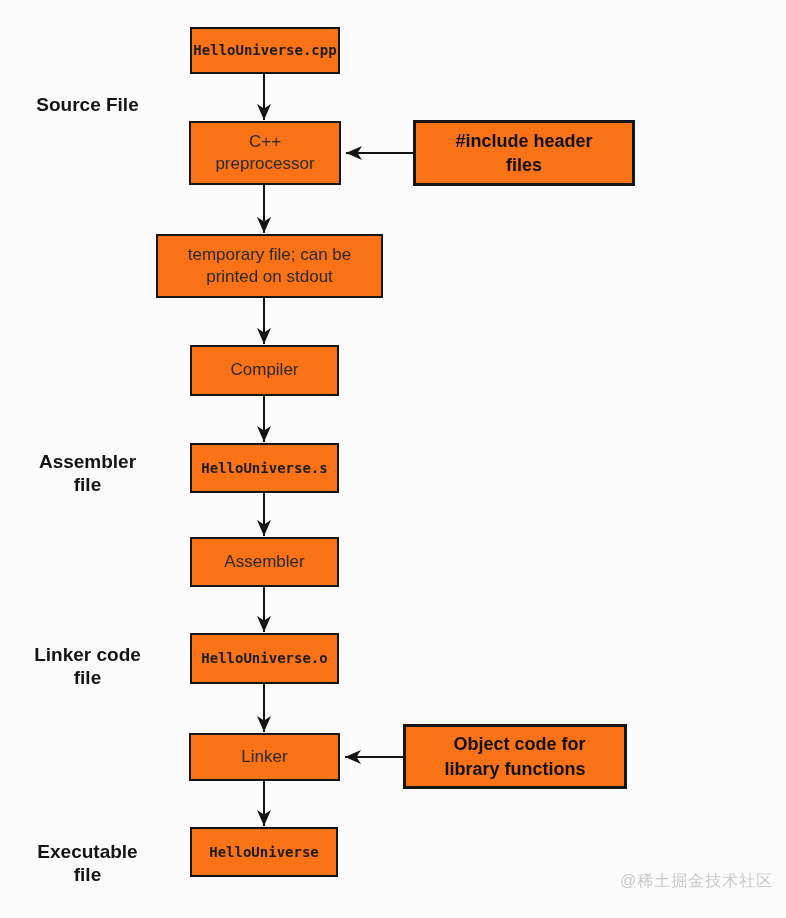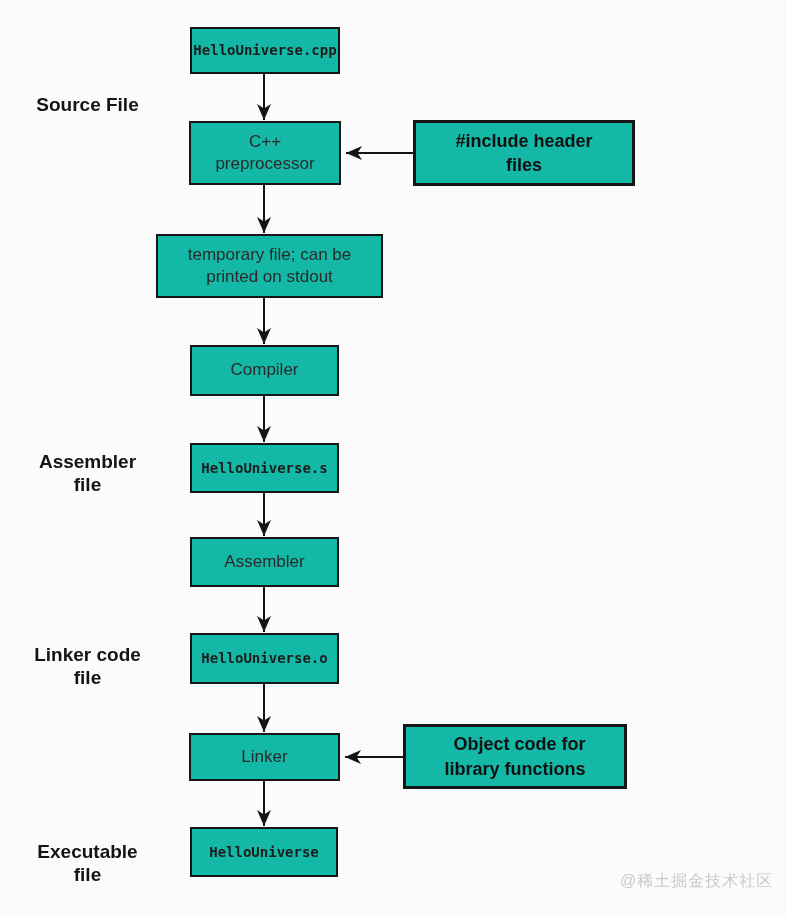--- a/index.html
+++ b/index.html
@@ -14,21 +14,21 @@
     width: 786px; height: 918px;
   }
   .arrows {
     position: absolute; left: 0; top: 0;
     width: 786px; height: 918px;
     pointer-events: none;
   }
   .box {
     position: absolute;
     box-sizing: border-box;
-    background: #14b8a6;
+    background: #f97316;
     border: 2px solid #161616;
     display: flex;
     align-items: center;
     justify-content: center;
     text-align: center;
     white-space: pre-line;
     line-height: 1.3;
     color: #1c1c1c;
   }
   .box.mono {

